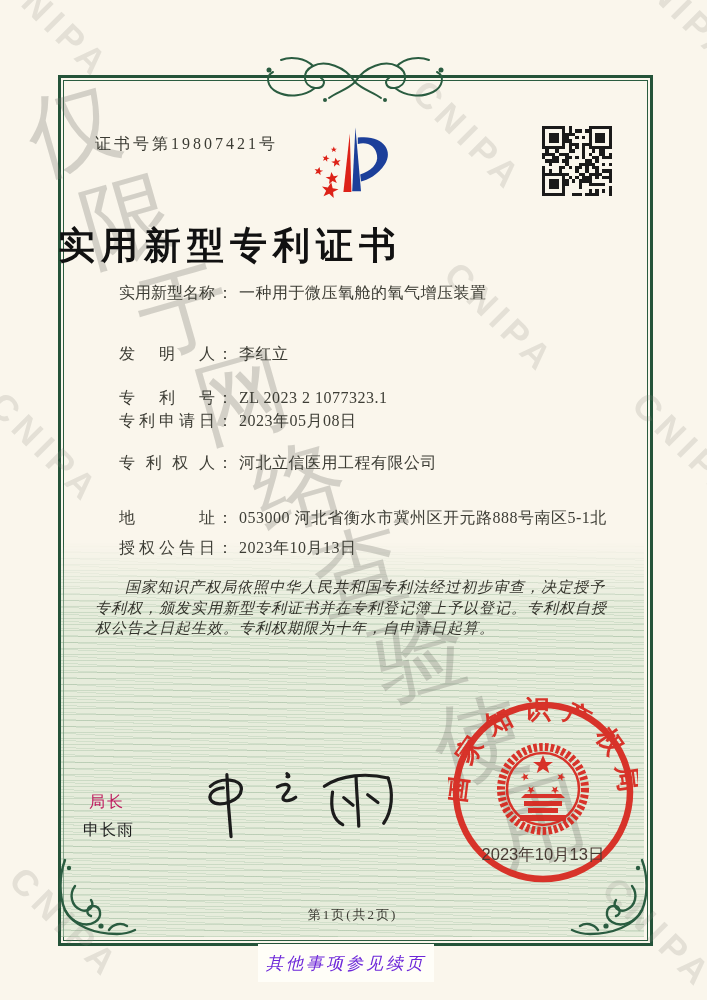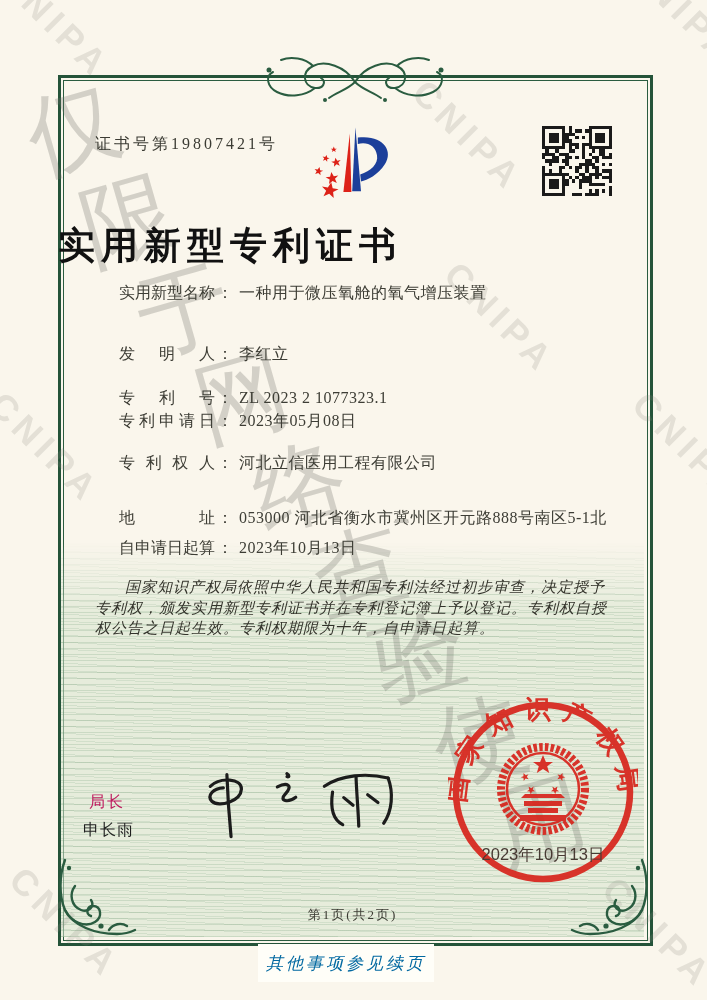--- a/index.html
+++ b/index.html
@@ -59,21 +59,21 @@
             font-family:"Liberation Sans","DejaVu Sans",sans-serif;letter-spacing:1px;}
   .sig-hand{position:absolute;left:192px;top:766px;width:225px;height:78px;z-index:4;
             transform:rotate(-2deg);}
 
   .seal{position:absolute;left:448px;top:697px;width:190px;height:190px;z-index:5;opacity:.93;}
 
   .page-num{position:absolute;left:58px;top:906px;width:589px;text-align:center;
             font-size:13px;color:#3a3a32;letter-spacing:2px;z-index:4;}
   .note-box{position:absolute;left:258px;top:944px;width:176px;height:38px;
             background:#fffef8;z-index:4;display:flex;align-items:center;justify-content:center;}
-  .note-text{font-size:17px;font-style:italic;color:#0369a1;letter-spacing:3px;}
+  .note-text{font-size:17px;font-style:italic;color:#6d28d9;letter-spacing:3px;}
 
   
   .c0{left:28px;top:84px;}  .c1{left:82px;top:174px;}  .c2{left:138px;top:264px;}
   .c3{left:196px;top:352px;}.c4{left:254px;top:440px;} .c5{left:314px;top:526px;}
   .c6{left:374px;top:610px;}.c7{left:434px;top:694px;} .c8{left:494px;top:776px;}
   .w0{left:-15px;top:5px;}  .w1{left:612px;top:-8px;}  .w2{left:430px;top:300px;}
   .w3{left:-25px;top:430px;}.w4{left:618px;top:430px;} .w5{left:-5px;top:905px;}
   .w6{left:588px;top:915px;}.w7{left:398px;top:118px;}
 </style>
 </head>
@@ -408,21 +408,21 @@
 <div class="row" style="top:411px">
   <span class="flabel">专利申请日</span><span class="colon">：</span><span class="fval">2023年05月08日</span>
 </div>
 <div class="row" style="top:453px">
   <span class="flabel">专利权人</span><span class="colon">：</span><span class="fval">河北立信医用工程有限公司</span>
 </div>
 <div class="row" style="top:508px">
   <span class="flabel">地址</span><span class="colon">：</span><span class="fval">053000 河北省衡水市冀州区开元路888号南区5-1北</span>
 </div>
 <div class="row" style="top:538px">
-  <span class="flabel">自申请日起算</span><span class="colon">：</span><span class="fval">2023年10月13日</span>
+  <span class="flabel">授权公告日</span><span class="colon">：</span><span class="fval">2023年10月13日</span>
 </div>
 
 <div class="body-text">
   <p>国家知识产权局依照中华人民共和国专利法经过初步审查，决定授予专利权，颁发实用新型专利证书并在专利登记簿上予以登记。专利权自授权公告之日起生效。专利权期限为十年，自申请日起算。</p>
 </div>
 
 <div class="sig-role">局长</div>
 <div class="sig-name">申长雨</div>
 <svg class="sig-hand" viewBox="0 0 225 78">
   <g stroke="#1c1c1c" stroke-width="3.2" fill="none" stroke-linecap="round" stroke-linejoin="round">

